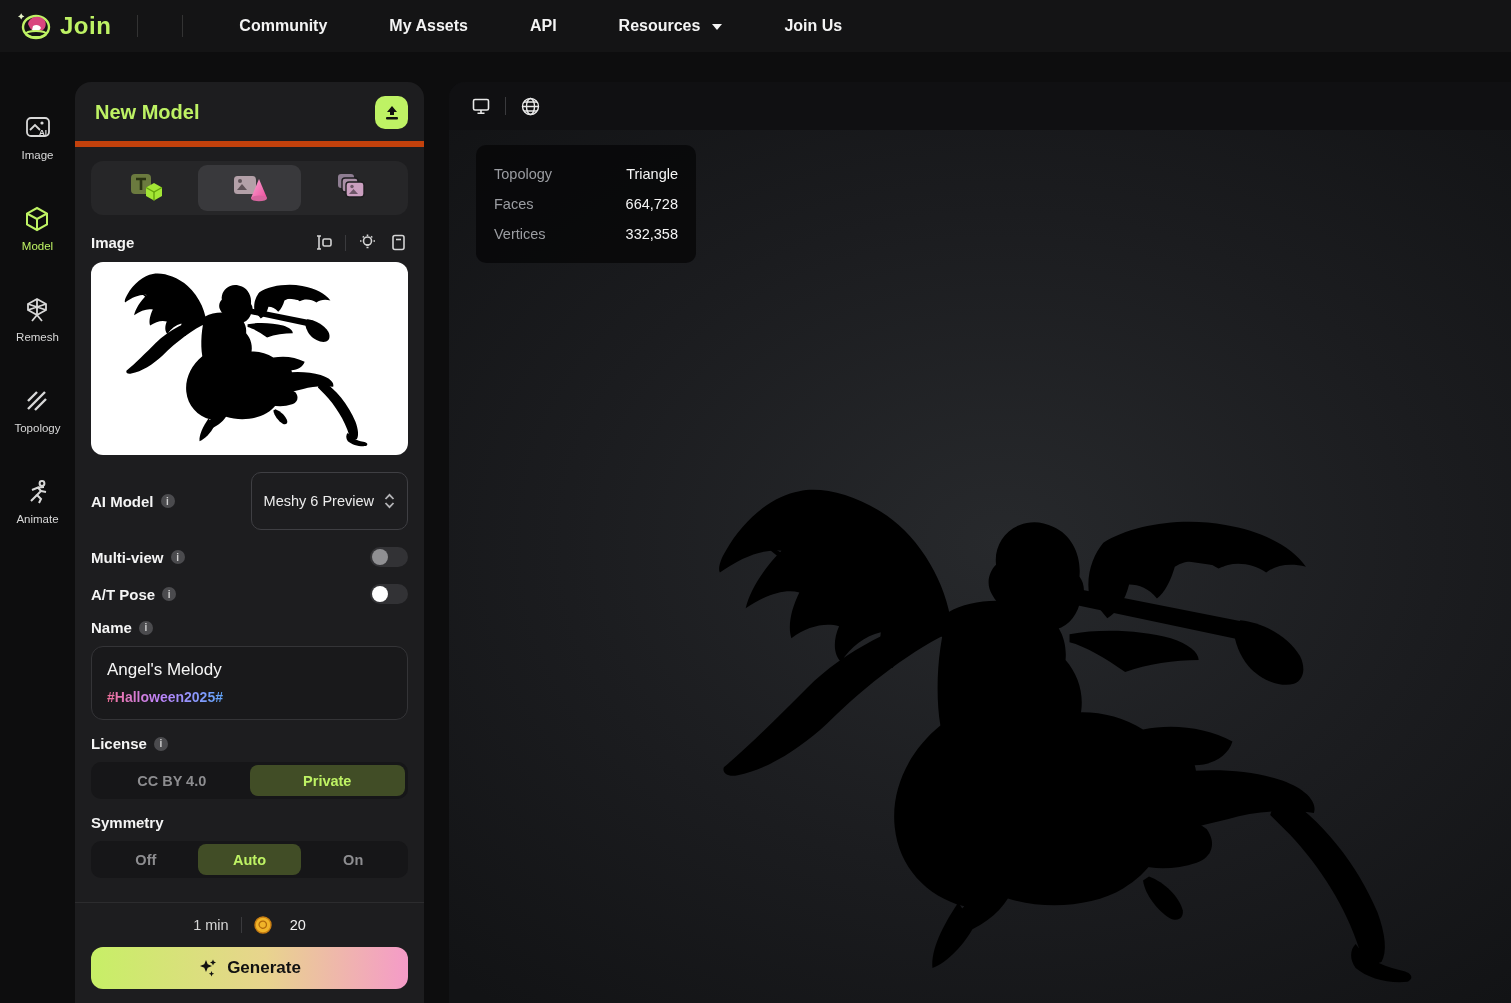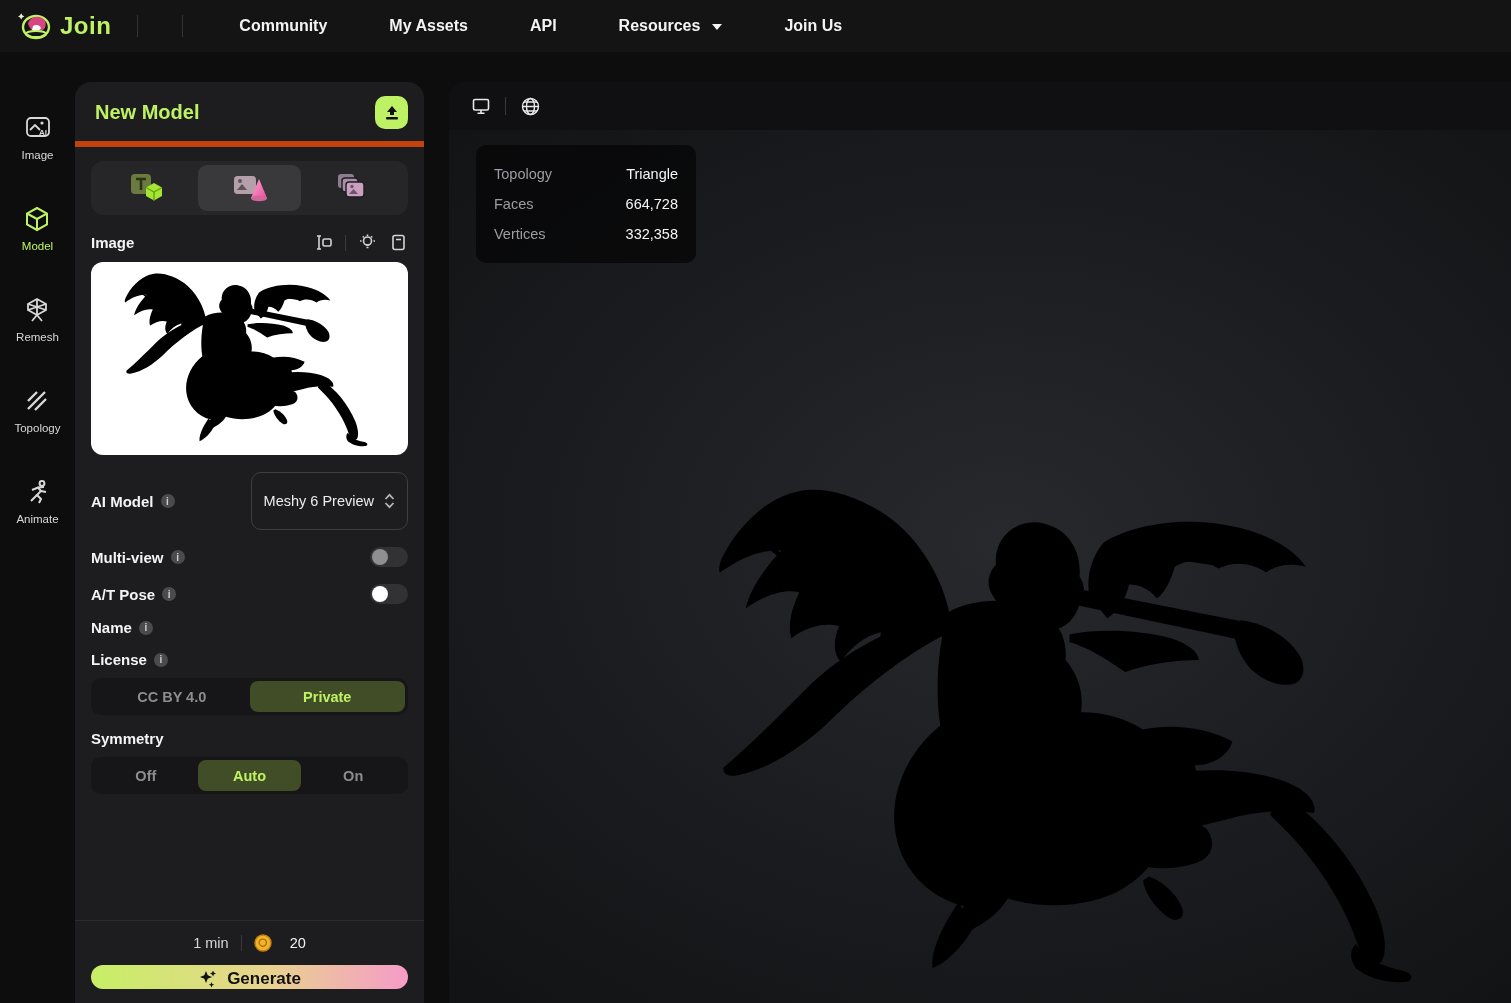--- a/index.html
+++ b/index.html
@@ -75,23 +75,23 @@
   .seg { margin-top:10px; background:#161618; border-radius:10px; display:flex; padding:3px; height:37px; }
   .seg-opt { flex:1; display:flex; align-items:center; justify-content:center; font-size:14.5px;
     font-weight:bold; color:#8d8d90; border-radius:8px; cursor:pointer; }
   .seg-opt.active { background:#414d26; color:#bef264; }
 
   .panel-footer { margin-top:auto; border-top:1px solid #2c2c2e; padding:13px 16px 14px 16px; }
   .cost-row { display:flex; align-items:center; justify-content:center; gap:12px; font-size:14.5px;
     color:#d6d6d6; margin-bottom:13px; }
   .cost-divider { width:1px; height:16px; background:#3a3a3d; }
   .cost-val { display:flex; align-items:center; gap:18px; color:#f0f0f0; }
-  .generate-btn { width:100%; height:24px; border:none; border-radius:12px; cursor:pointer;
+  .generate-btn { width:100%; height:42px; border:none; border-radius:12px; cursor:pointer;
     background:linear-gradient(90deg,#c7ef66 0%, #e8d48d 55%, #f59bc8 100%);
-    display:flex; align-items:flex-end; justify-content:center; gap:9px;
+    display:flex; align-items:center; justify-content:center; gap:9px;
     font-size:17px; font-weight:bold; color:#111; font-family:"Liberation Sans",sans-serif; }
 
   
   .viewport { position:absolute; left:449px; top:82px; right:0; bottom:0;
     border-radius:16px 0 0 0; overflow:hidden;
     background:radial-gradient(ellipse 75% 65% at 52% 50%, #27292c 0%, #1b1c1f 55%, #121315 100%); }
   .vp-toolbar { height:48px; background:#101012; display:flex; align-items:center; gap:14px;
     padding:0 22px; }
   .vp-tool { cursor:pointer; display:flex; color:#e8e8e8; }
   .vp-divider { width:1px; height:18px; background:#3a3a3d; }
@@ -329,20 +329,24 @@
         <span class="knob bright"></span>
       </div>
     </div>
 
     <div class="field-row" style="margin-top:15px">
       <div class="row-label">
         <span>Name</span>
         <i class="info-icon"></i>
       </div>
     </div>
+    <div class="name-box">
+      <div class="name-value">Angel's Melody</div>
+      <div class="name-tag">#Halloween2025#</div>
+    </div>
 
     <div class="field-row" style="margin-top:15px">
       <div class="row-label">
         <span>License</span>
         <i class="info-icon"></i>
       </div>
     </div>
     <div class="seg">
       <div class="seg-opt">CC BY 4.0</div>
       <div class="seg-opt active">Private</div>

